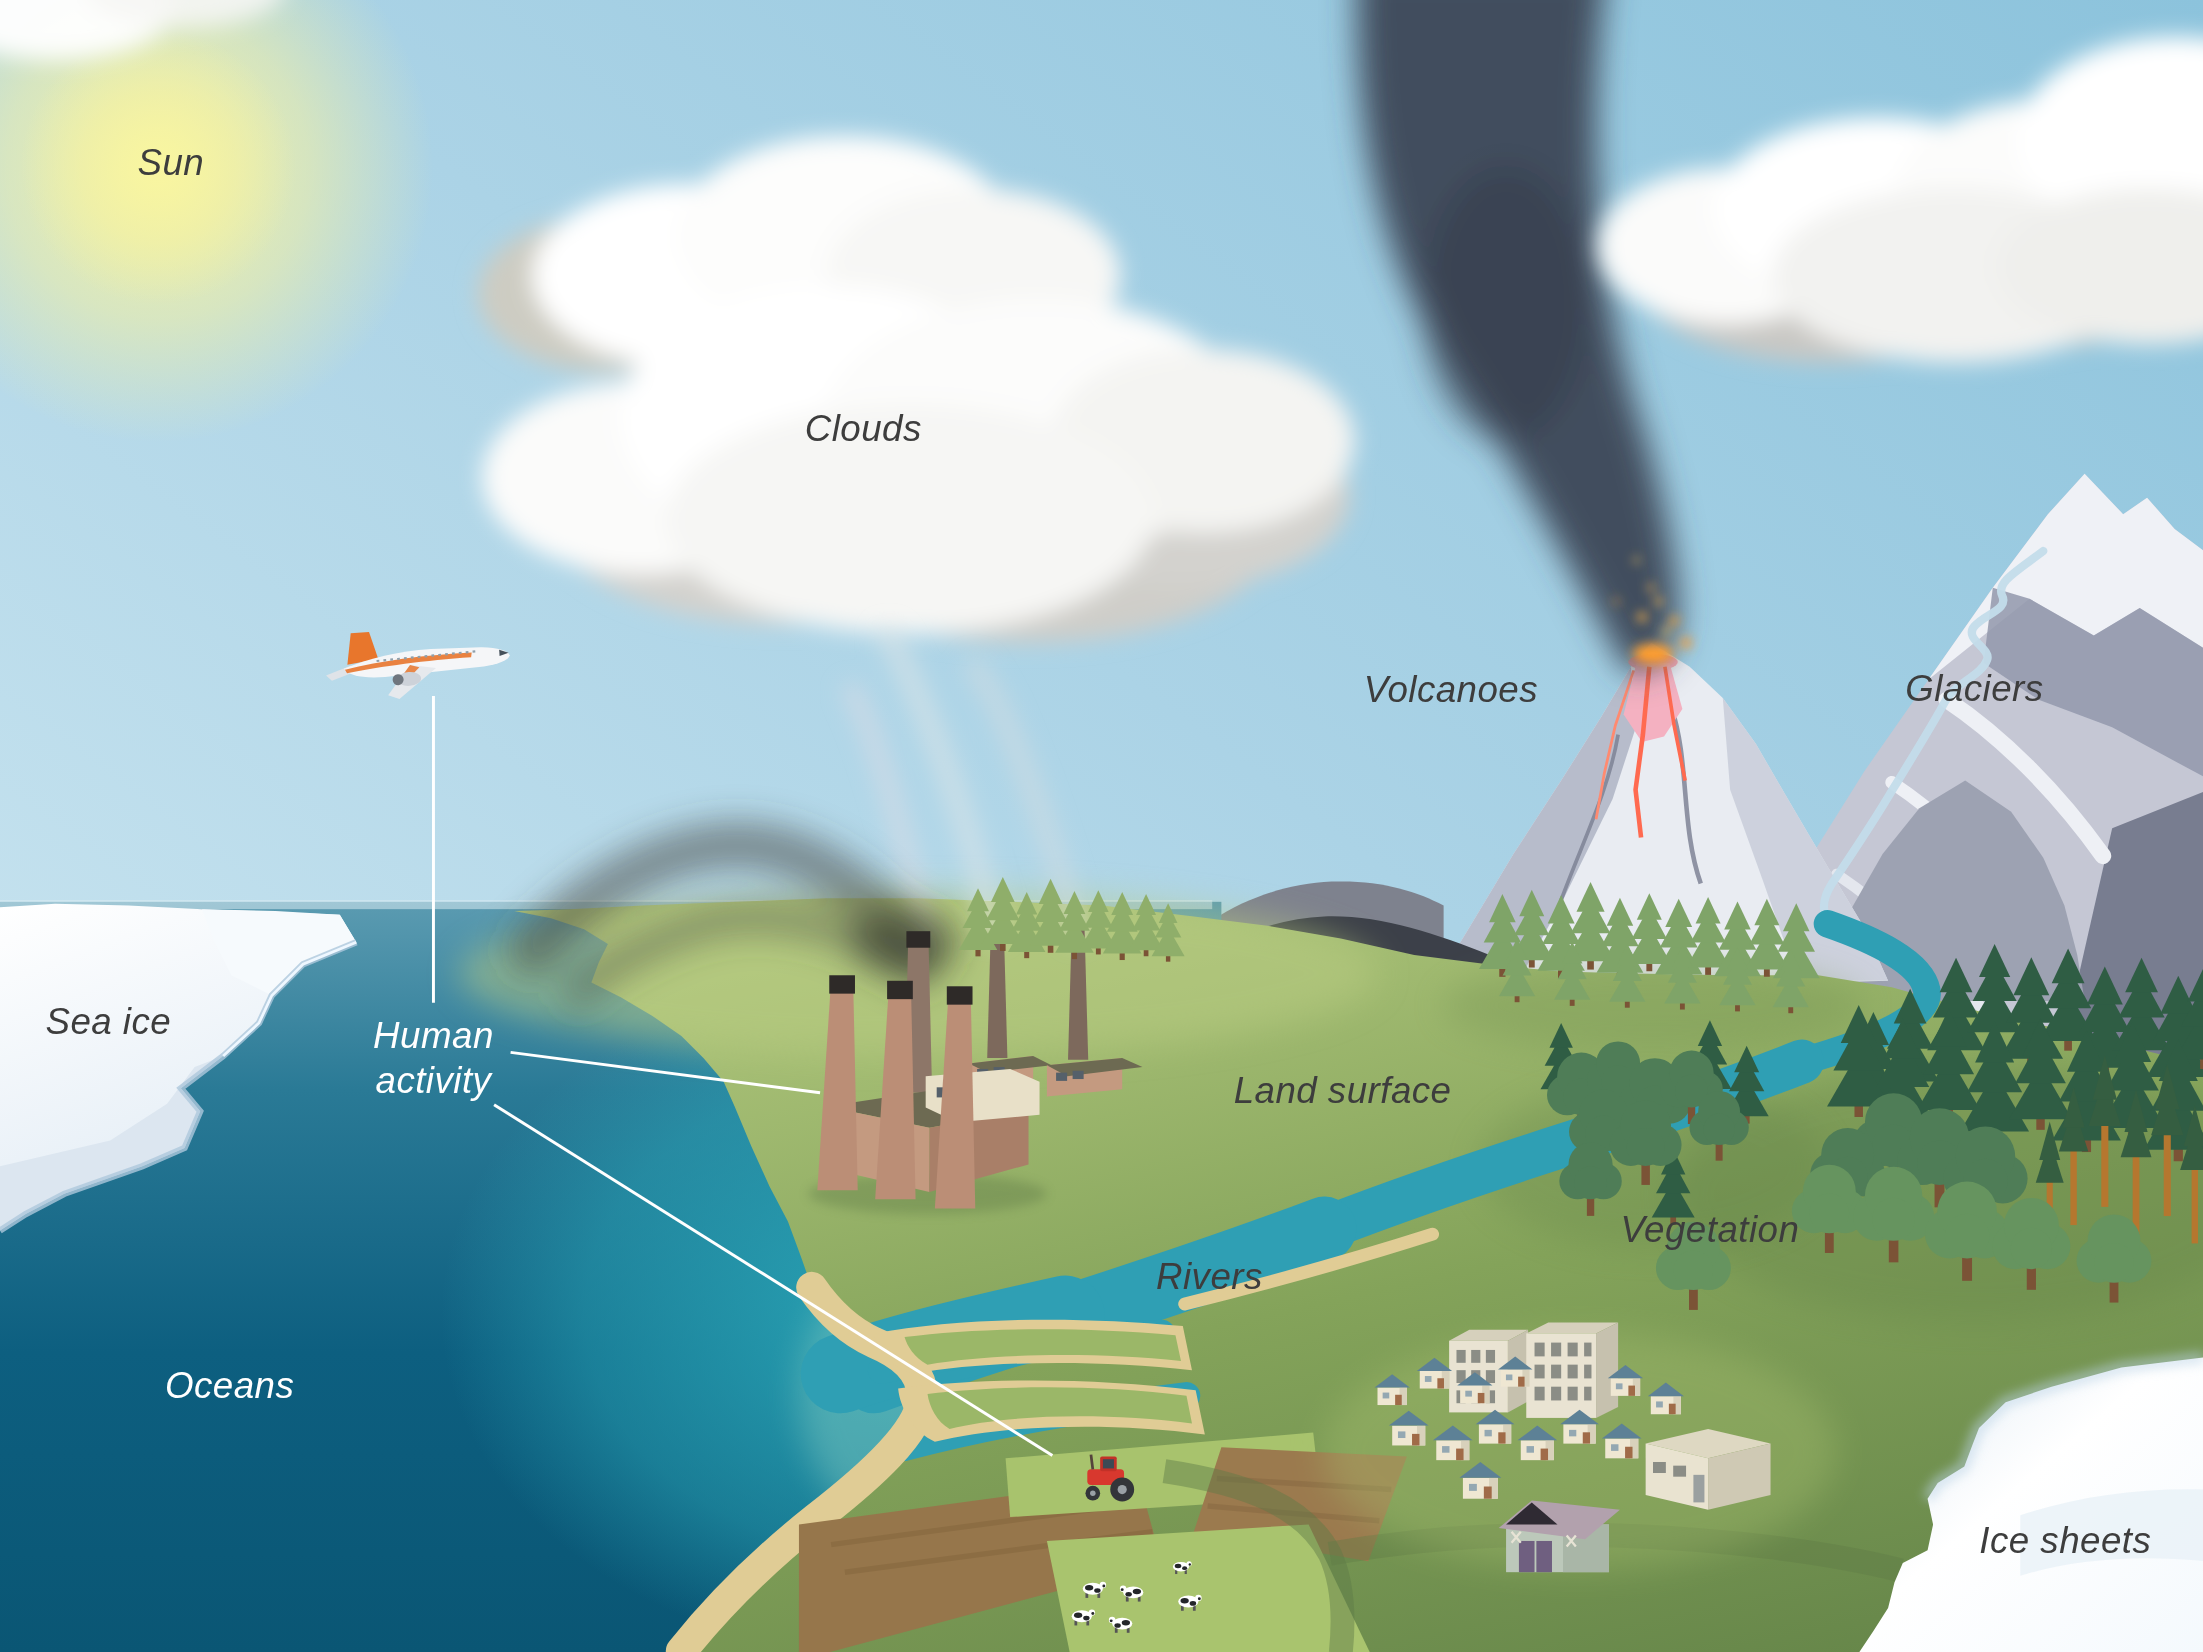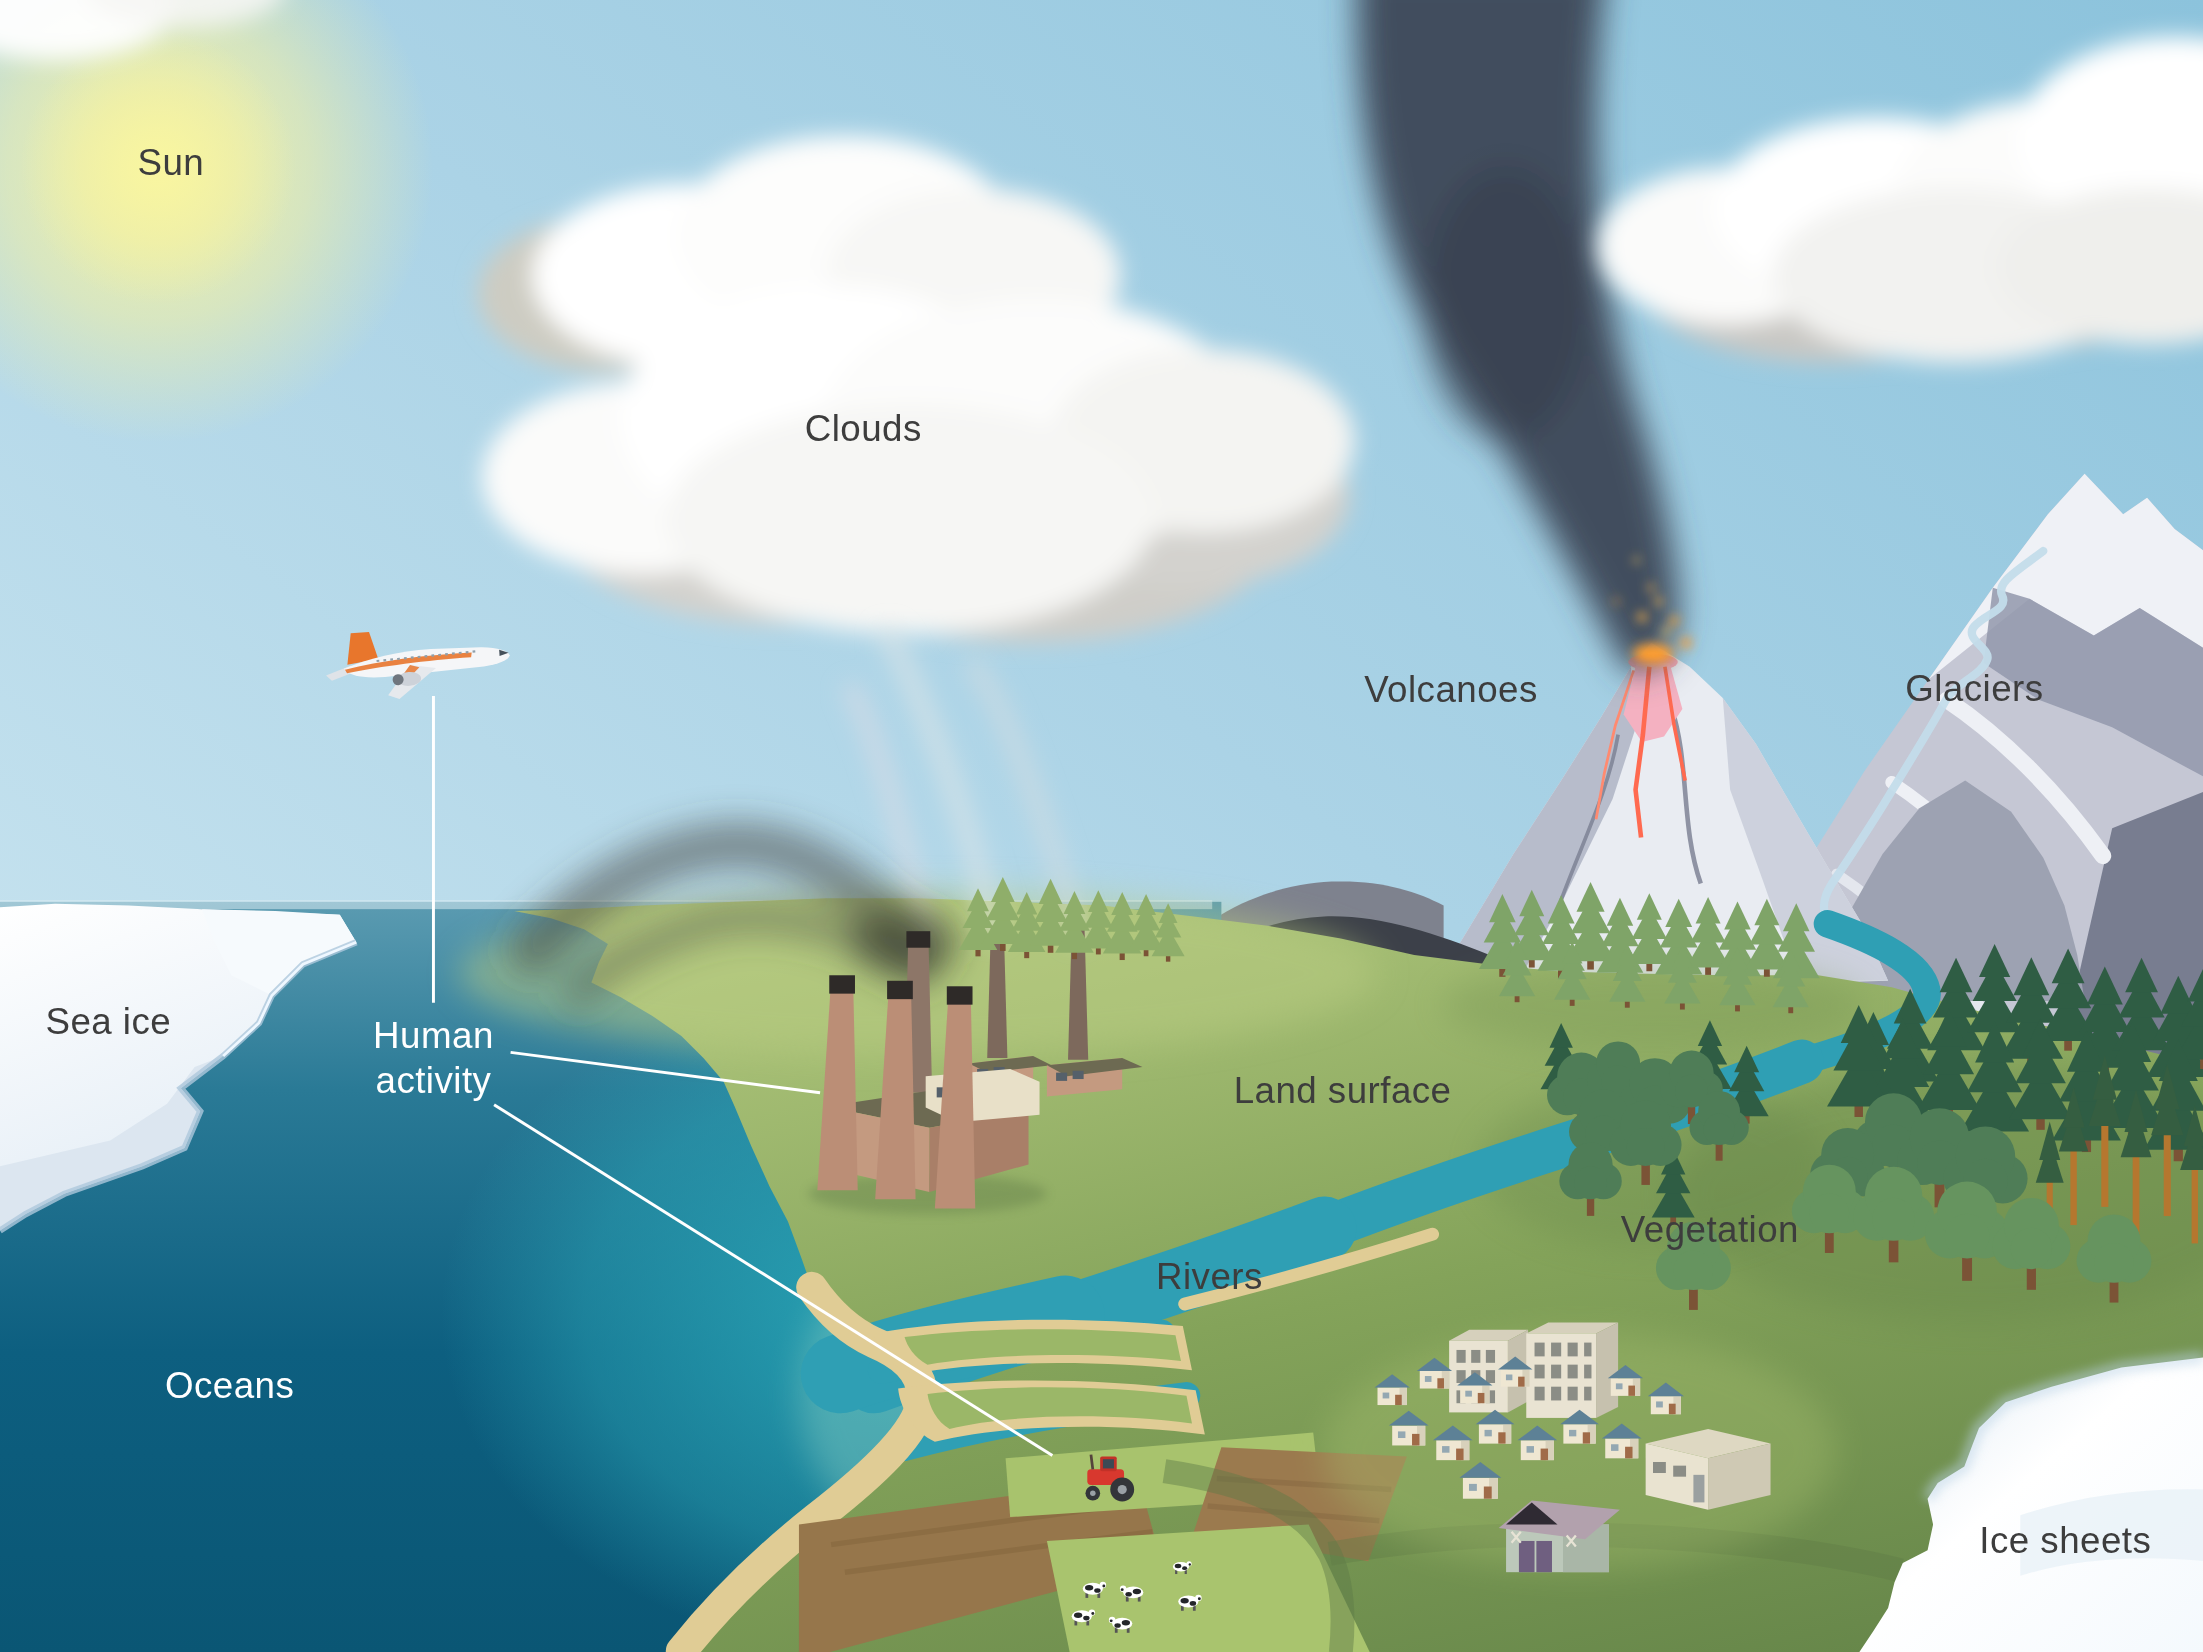--- a/index.html
+++ b/index.html
@@ -1,16 +1,16 @@
 <!DOCTYPE html>
 <html style="font-size:14.7px"><head>
 <meta charset="utf-8">
 <style>
   html,body{margin:0;padding:0;background:#9fc9dd;}
-  .stage{position:relative;width:2204px;height:1653px;overflow:hidden;}
+  .stage{position:relative;width:2204px;height:1653px;overflow:hidden;font-style:italic;}
   svg{display:block}
   .lbl{font-family:"Liberation Sans",sans-serif;font-size:40px;letter-spacing:.5px;fill:#3d3d3d;}
   .lbl-light{fill:#ffffff;}
 </style>
 </head>
 <body>
 
 <div class="stage">
 <svg width="2204" height="1653" viewBox="0 0 2400 1800">
   <defs>

